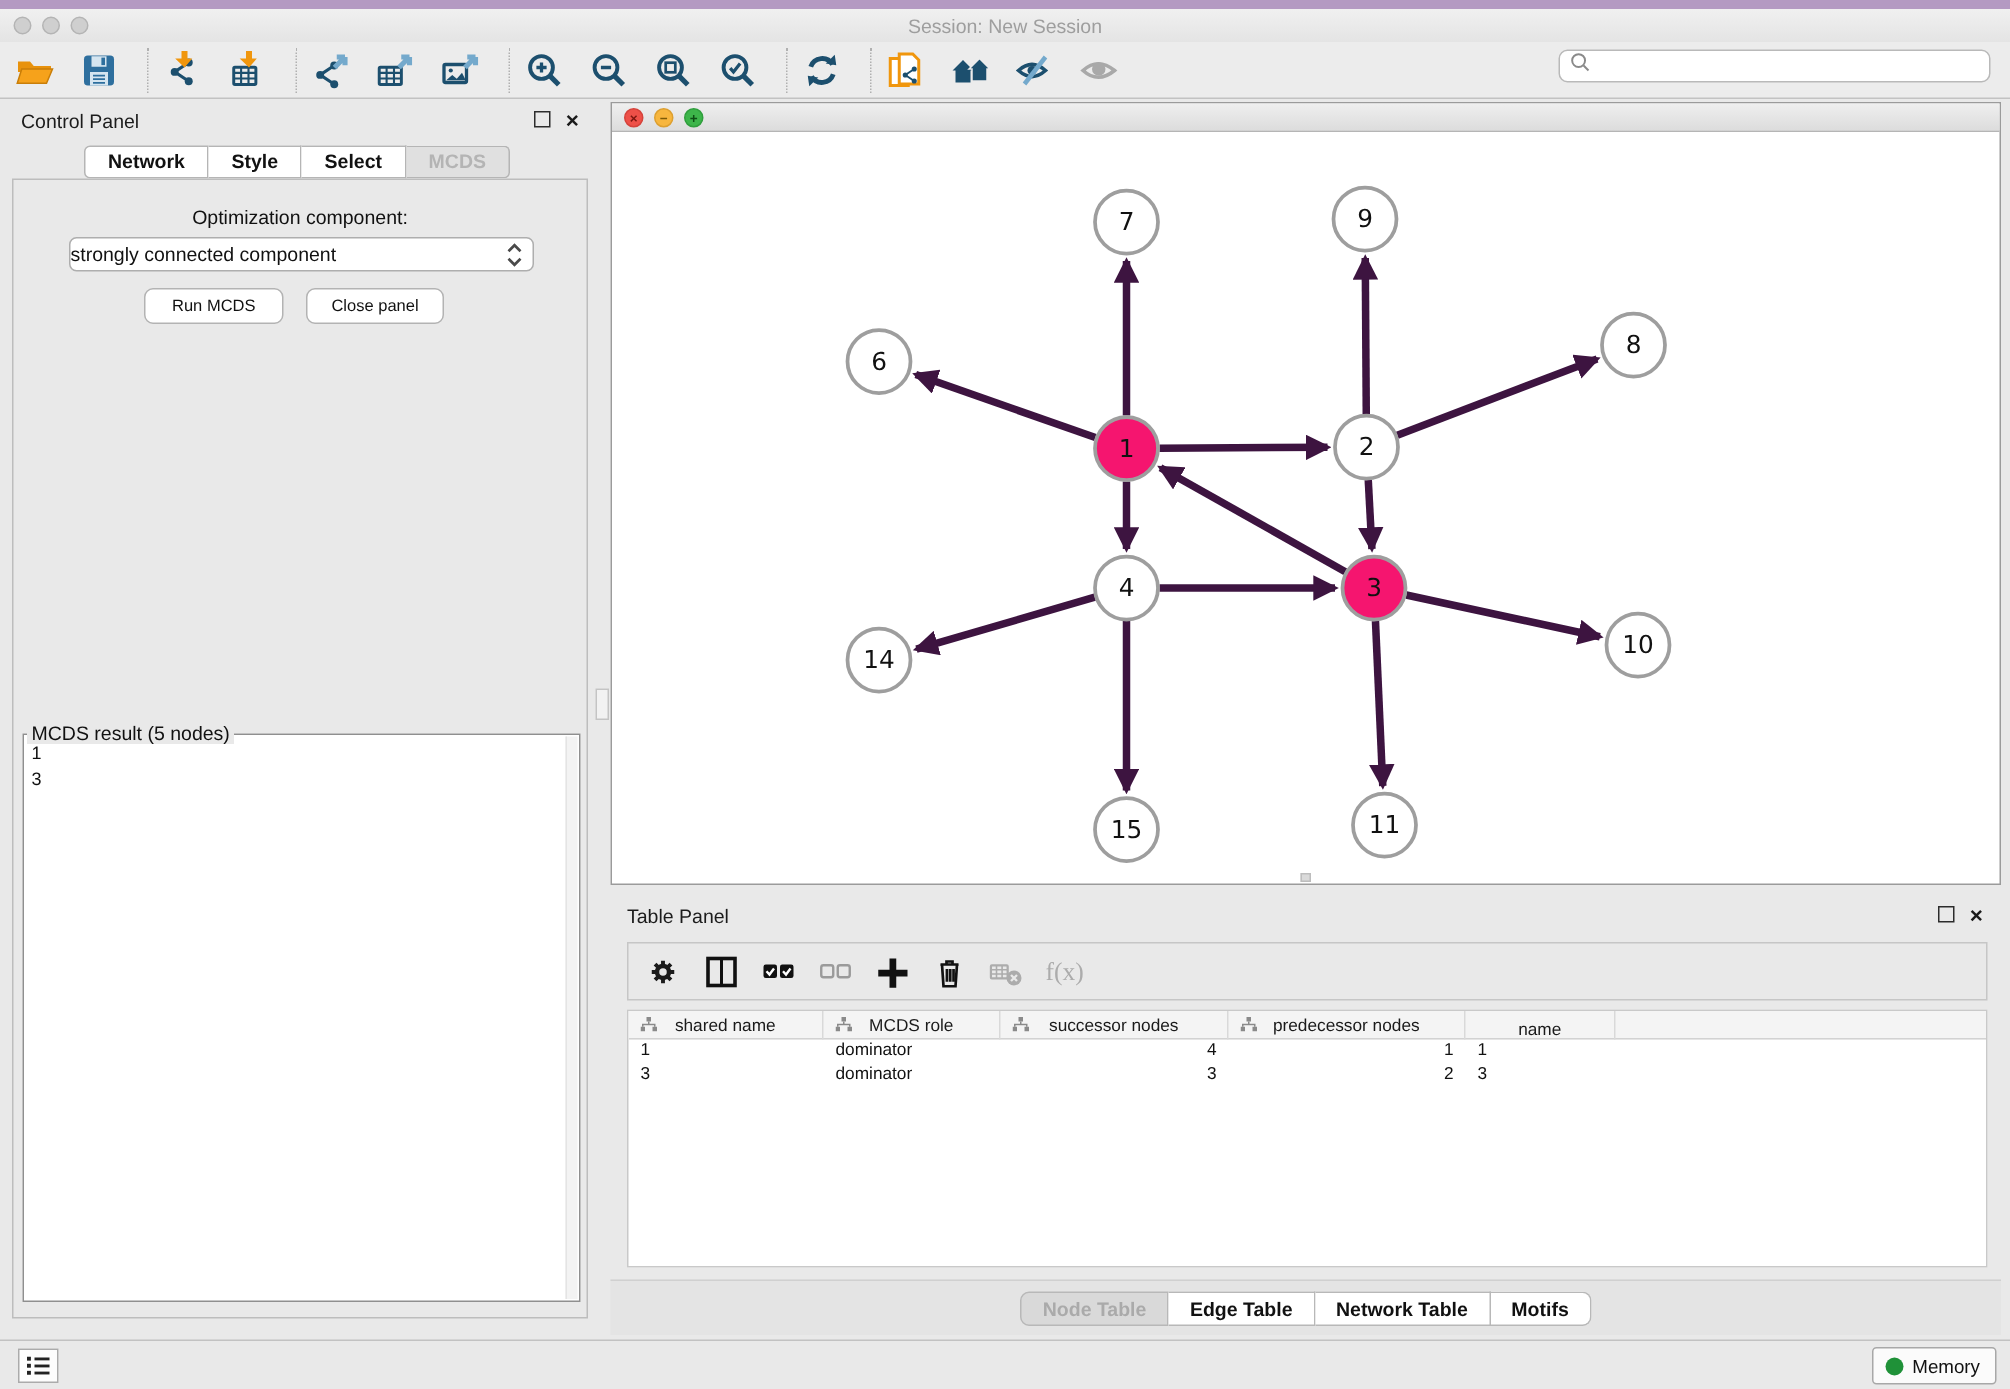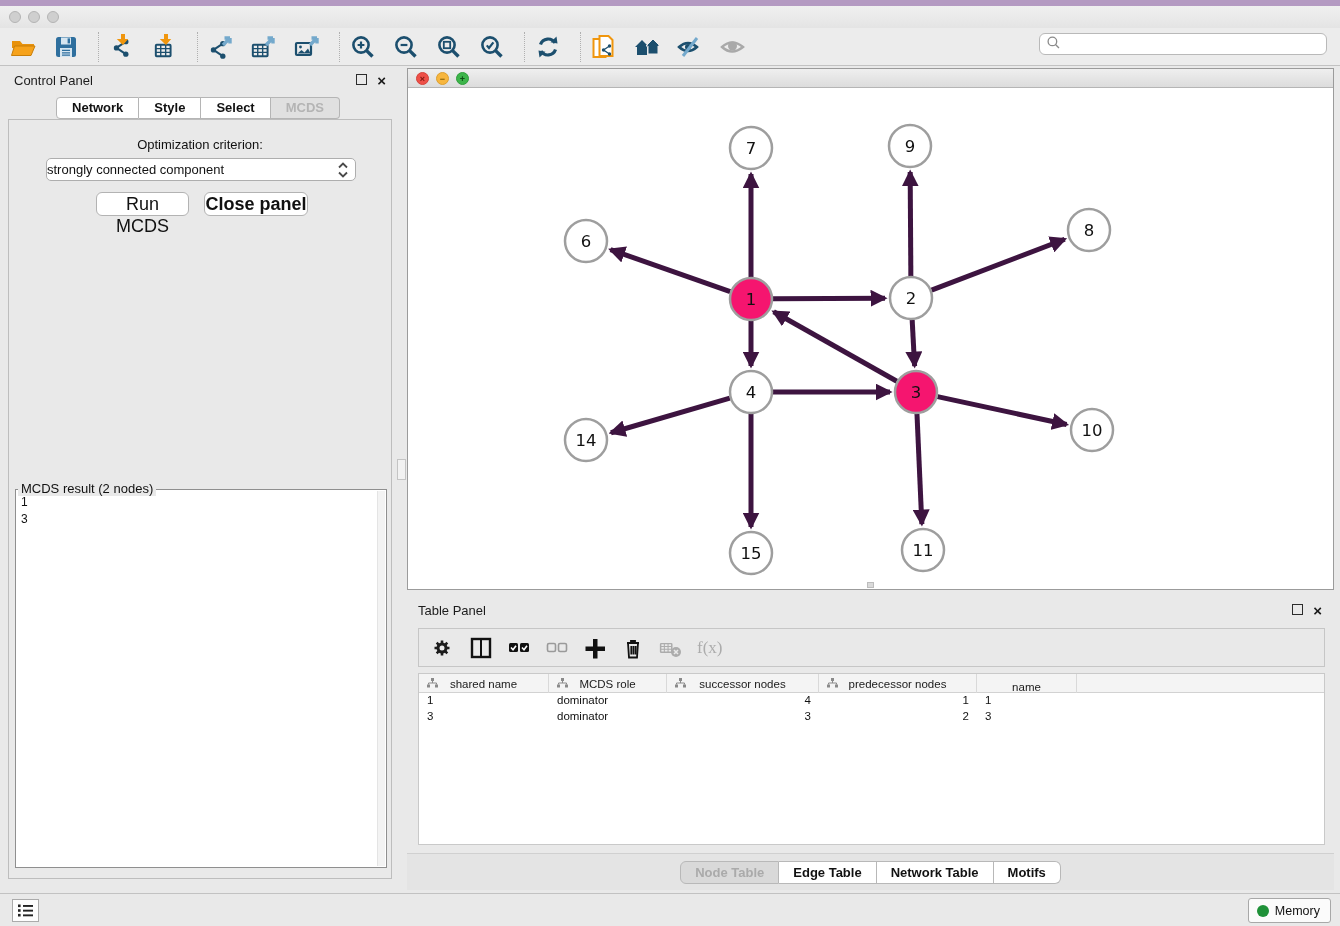--- a/index.html
+++ b/index.html
@@ -29,21 +29,21 @@
   .close-icon { position:absolute; font-size:15px; font-weight:900; color:#1a1a1a; line-height:11px; }
   .cp-tabs { position:absolute; left:0; top:31px; width:100%; display:flex; justify-content:center; }
   .cp-tab { height:22px; line-height:20px; padding:0 15px; background:#fff; border:1px solid #b5b5b5; border-left:none; font-size:13px; font-weight:bold; color:#111; }
   .cp-tab:first-child { border-left:1px solid #b5b5b5; border-radius:4px 0 0 4px; }
   .cp-tab:last-child { border-radius:0 4px 4px 0; }
   .cp-tab.selected { background:#e0e0e0; color:#b4b4b4; }
   .cp-content { position:absolute; left:8px; top:53px; width:384px; height:760px; background:#e9e9e9; border:1px solid #bdbdbd; }
   .opt-label { position:absolute; left:0; right:0; top:17px; text-align:center; font-size:13px; color:#111; }
   .combo { position:absolute; left:37px; top:38px; width:310px; height:23px; background:#fff; border:1px solid #aeaeae; border-radius:5px; font-size:13px; color:#111; display:flex; align-items:center; }
   .combo-stepper { position:absolute; right:6px; top:2px; }
-  .btn { position:absolute; height:24px; background:#fff; border:1px solid #b3b3b3; border-radius:6px; font-size:18px; color:#111; text-align:center; line-height:22px; }
+  .btn { position:absolute; height:24px; background:#fff; border:1px solid #b3b3b3; border-radius:6px; font-size:11px; color:#111; text-align:center; line-height:22px; }
   .fieldset { position:absolute; left:6px; top:369px; width:372px; height:379px; background:#fff; border:1px solid #8f8f8f; }
   .legend { position:absolute; left:2px; top:-9px; background:#e9e9e9; padding:0 3px; font-size:13px; color:#111; }
   .result-text { position:absolute; left:2px; top:4px; font-size:12px; color:#111; line-height:17px; padding-left:3px; white-space:pre; }
   .result-scroll { position:absolute; right:1px; top:1px; bottom:1px; width:8px; background:#f3f3f3; border-left:1px solid #e4e4e4; }
 
   
   .v-grabber { position:absolute; left:397px; top:459px; width:9px; height:21px; background:#f2f2f2; border:1px solid #c4c4c4; }
 
   
   .net-window { position:absolute; left:407px; top:68px; width:927px; height:522px; background:#fff; border:1px solid #9b9b9b; }
@@ -84,20 +84,21 @@
 <body>
 
 <div class="app">
 
   <div class="desktop-strip"></div>
 
   <div class="titlebar">
     <span class="tl tl-gray" style="left:9px"></span>
     <span class="tl tl-gray" style="left:28px"></span>
     <span class="tl tl-gray" style="left:47px"></span>
+    <div class="titlebar-title">Session: New Session</div>
   </div>
 
   <div class="toolbar">
     <span id="toolbar-icons" style="display:flex;align-items:center">
         <span class="tb-icon">
           <svg width="26" height="26" viewBox="0 0 26 26">
             <g>
               <path d="M2 7 h8 l2.5 3 H24 v4 H2 z" fill="#e8920c"></path>
               <path d="M4.5 12 H25 l-4 9.5 H1.5 z" fill="#f6a21b" stroke="#c97e08" stroke-width="1"></path>
             </g>
@@ -278,34 +279,34 @@
       <span class="float-icon" style="right:29px; top:6px;"></span>
       <span class="close-icon" style="right:10px; top:7px;">×</span>
     </div>
     <div class="cp-tabs" id="cp-tabs">
         <span class="cp-tab">Network</span>
         <span class="cp-tab">Style</span>
         <span class="cp-tab">Select</span>
         <span class="cp-tab selected">MCDS</span>
       </div>
     <div class="cp-content">
-      <div class="opt-label">Optimization criterion:</div>
+      <div class="opt-label">Optimization component:</div>
       <div class="combo">
         <span>strongly connected component</span>
         <span class="combo-stepper">
           <svg width="12" height="18" viewBox="0 0 12 18">
               <polyline points="2,6.5 6,2.5 10,6.5" fill="none" stroke="#4a4a4a" stroke-width="1.8"></polyline>
               <polyline points="2,11.5 6,15.5 10,11.5" fill="none" stroke="#4a4a4a" stroke-width="1.8"></polyline>
             </svg>
         </span>
       </div>
       <button class="btn" style="left:87px; top:72px; width:93px;">Run MCDS</button>
-      <button class="btn" style="left:195px; top:72px; width:104px;font-weight:bold;">Close panel</button>
+      <button class="btn" style="left:195px; top:72px; width:92px;">Close panel</button>
       <div class="fieldset">
-        <span class="legend">MCDS result (2 nodes)</span>
+        <span class="legend">MCDS result (5 nodes)</span>
         <div class="result-text" id="result-lines">1
 3</div>
         <div class="result-scroll"></div>
       </div>
     </div>
   </div>
 
   <div class="v-grabber"></div>
 
   <div class="net-window">

